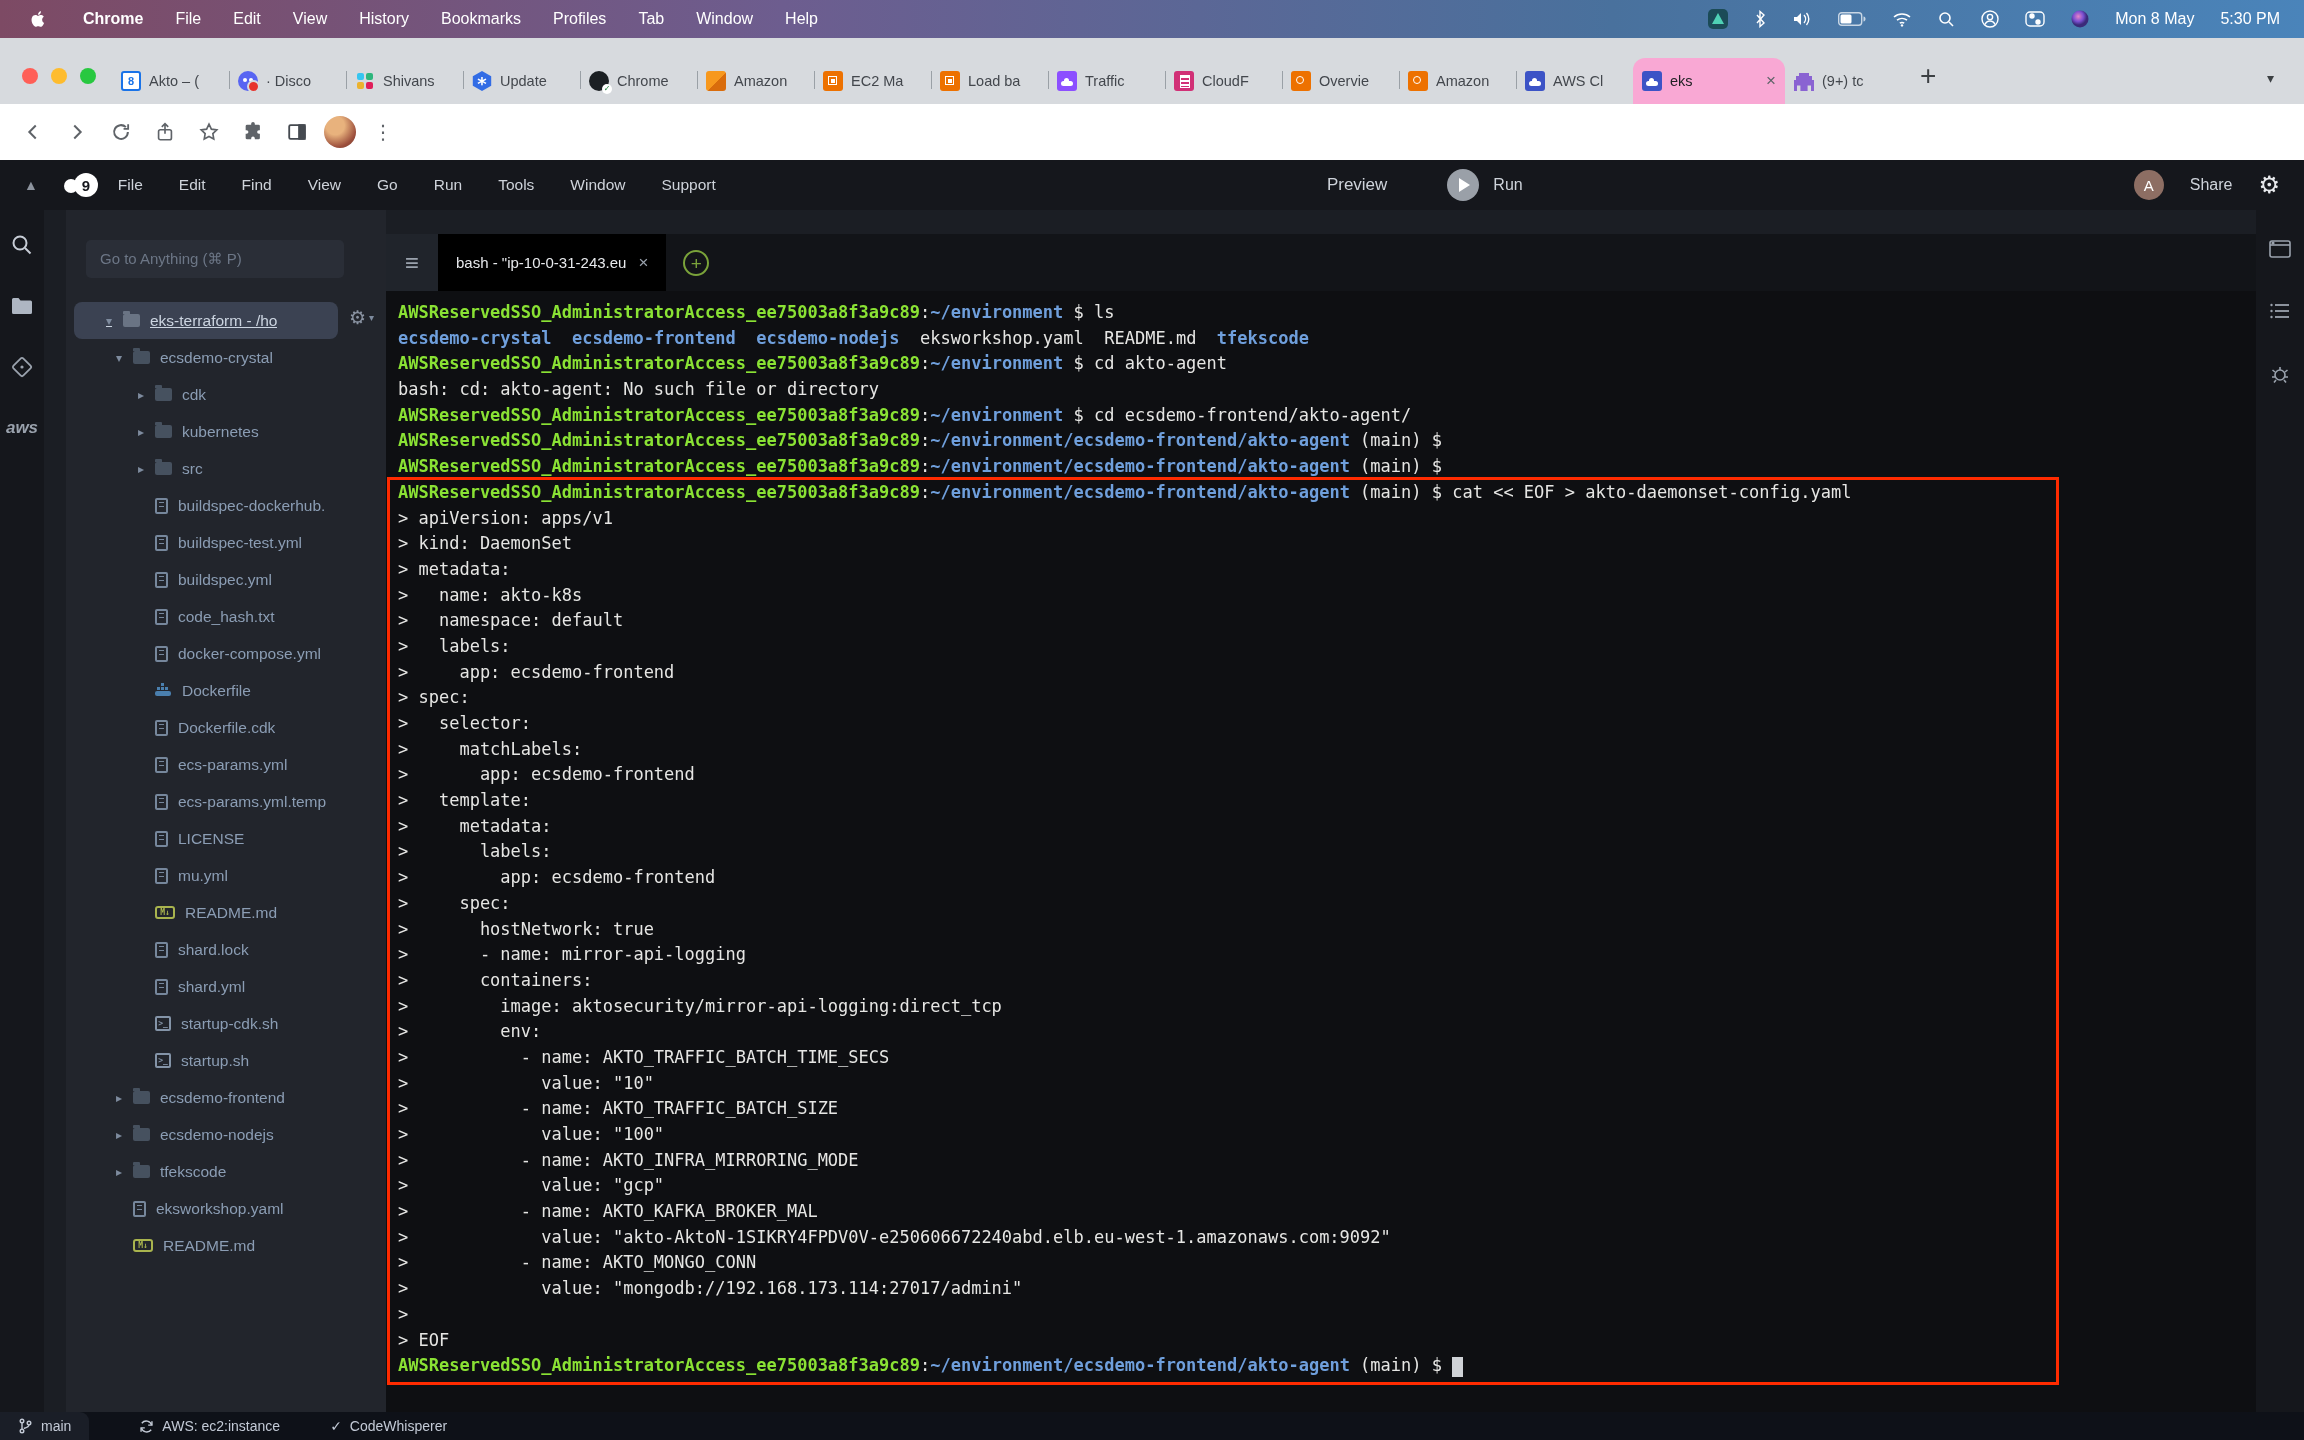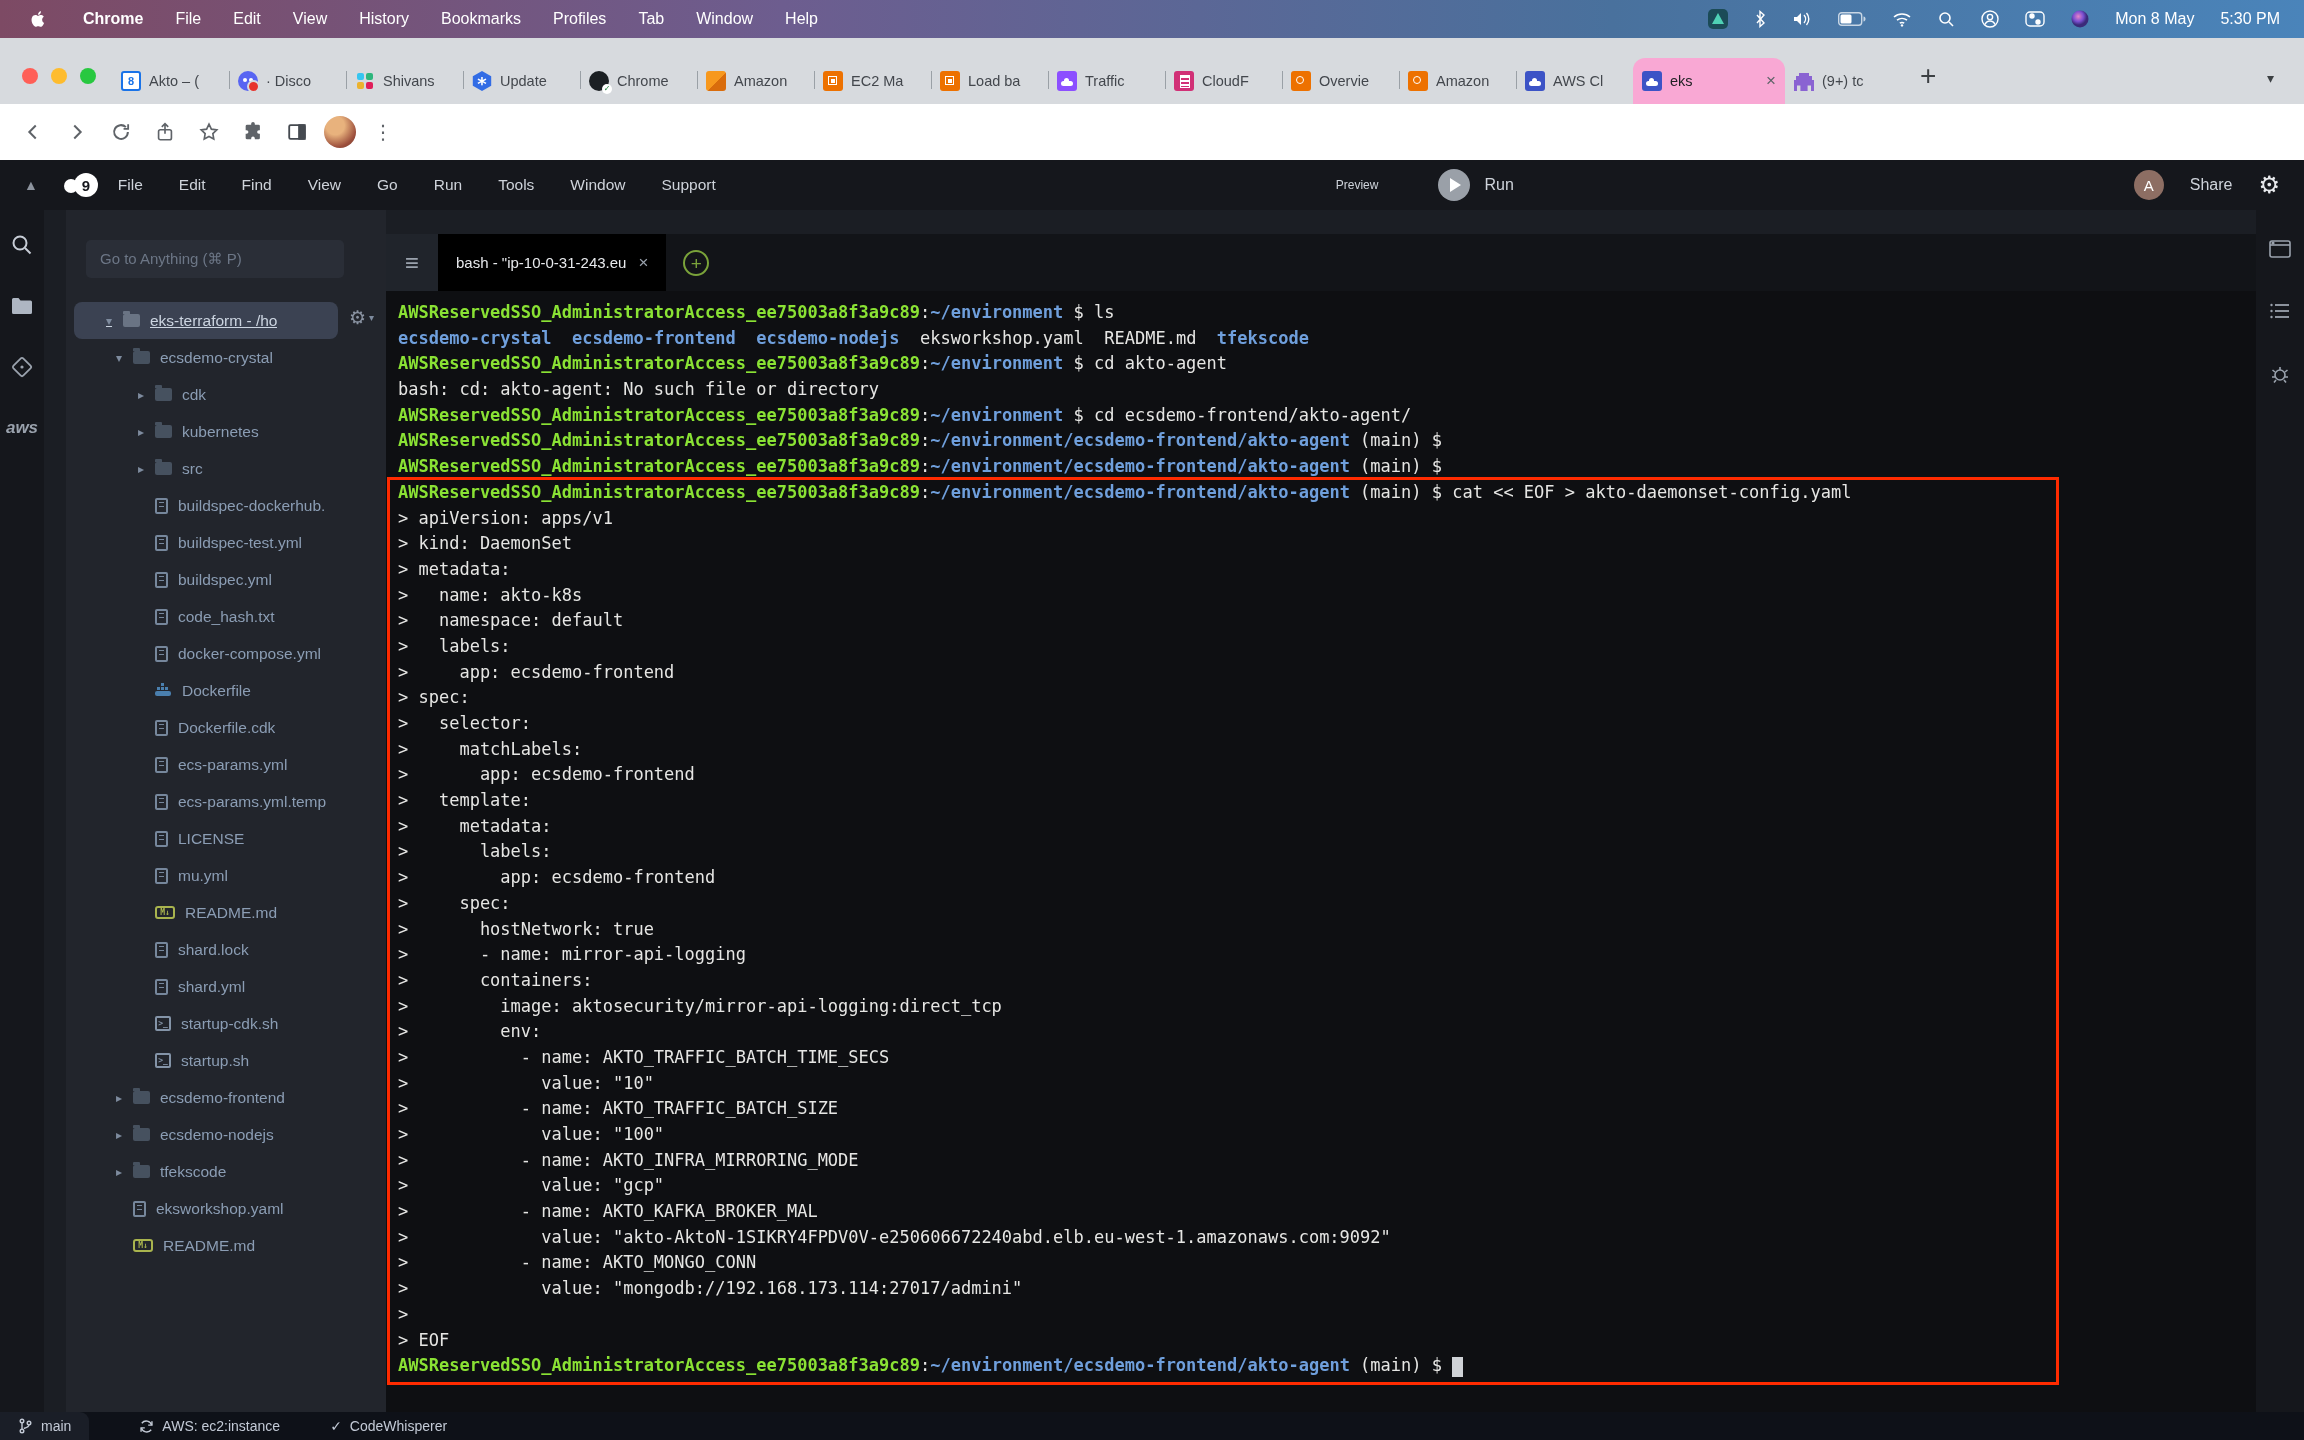--- a/index.html
+++ b/index.html
@@ -65,21 +65,21 @@
 
   
   .ide{position:absolute;top:160px;left:0;right:0;bottom:0;background:#1b1e24;}
   .ide-menubar{position:absolute;top:0;left:0;right:0;height:50px;background:#15171c;display:flex;align-items:center;padding:0 24px;box-sizing:border-box;color:#ced3da;}
   .collapse-tri{color:#8d949e;font-size:14px;}
   .c9logo{position:relative;width:34px;height:24px;margin:0 20px 0 26px;}
   .c9logo::before{content:"";position:absolute;left:0;top:6px;width:14px;height:14px;background:#fff;border-radius:50%;}
   .c9logo .ball{position:absolute;right:0;top:0;width:24px;height:24px;background:#fff;border-radius:50%;display:flex;align-items:center;justify-content:center;color:#15171c;font:bold 15px "Liberation Sans",sans-serif;}
   .ide-menus{display:flex;gap:36px;font-size:15.5px;}
   .run-cluster{display:flex;align-items:center;gap:14px;margin-left:60px;}
-  .preview-lbl{margin-left:auto;font-size:12px;text-align:right;}
+  .preview-lbl{margin-left:auto;font-size:17px;text-align:right;}
   .runbtn{width:32px;height:32px;border-radius:50%;background:#9aa0a8;position:relative;}
   .runbtn::before{content:"";position:absolute;left:12px;top:9px;border-left:11px solid #fff;border-top:7px solid transparent;border-bottom:7px solid transparent;}
   .ide-right{margin-left:auto;display:flex;align-items:center;gap:26px;}
   .avatar-ide{width:30px;height:30px;border-radius:50%;background:#8d6e63;color:#fff;display:flex;align-items:center;justify-content:center;font-size:15px;}
   .gear{color:#e8eaed;font-size:24px;}
 
   
   .lstrip{position:absolute;top:50px;left:0;bottom:28px;width:44px;background:#15171c;display:flex;flex-direction:column;align-items:center;padding-top:24px;box-sizing:border-box;gap:40px;}
   .aws-logo{color:#9aa2ad;font:bold italic 17px "Liberation Sans",sans-serif;}
 

